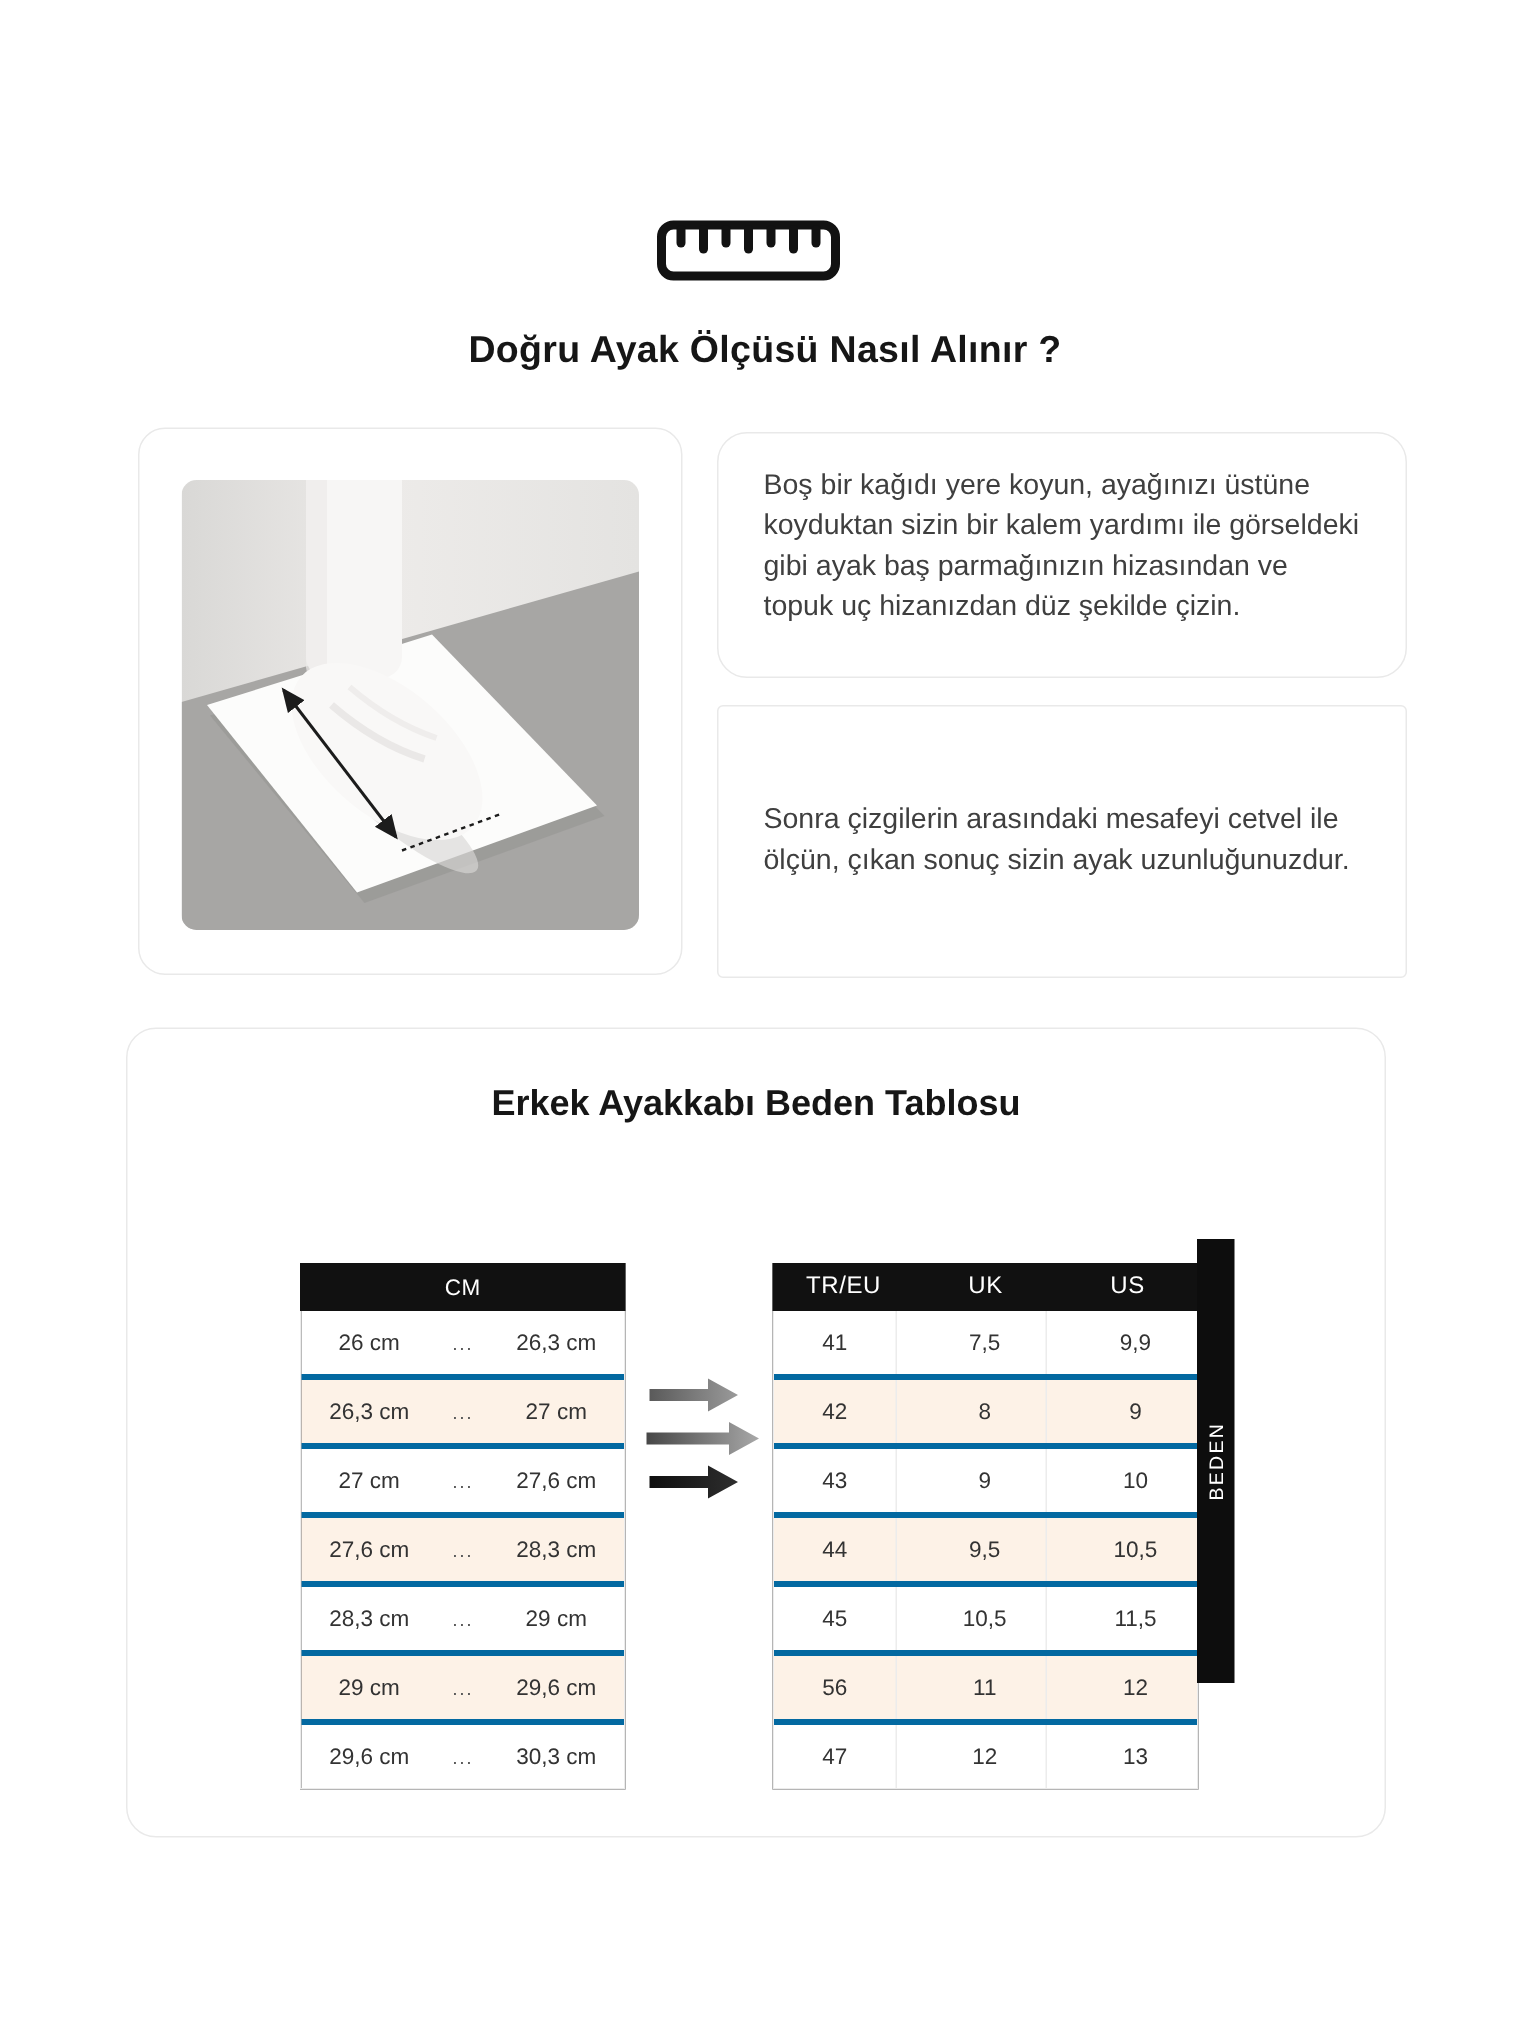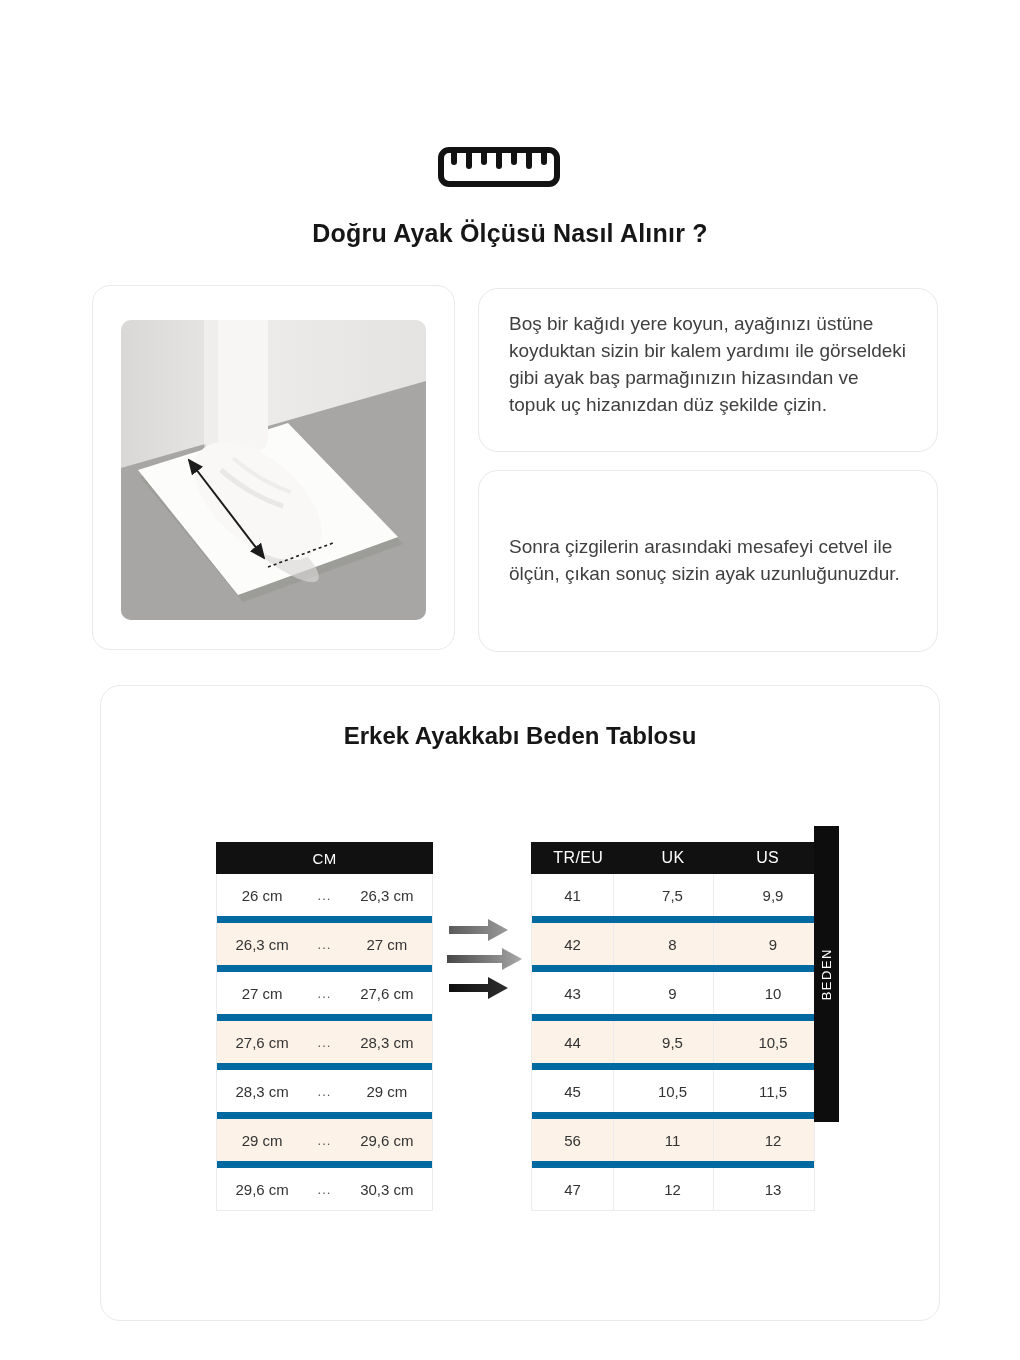--- a/index.html
+++ b/index.html
@@ -19,43 +19,43 @@
   .card{
     position:absolute;background:#fff;border:1px solid #e9e9e9;box-sizing:border-box;
   }
   .photo-card{left:92px;top:285px;width:363px;height:365px;border-radius:18px;}
   .photo{
     position:absolute;left:28px;top:34px;width:305px;height:300px;
     border-radius:10px;overflow:hidden;
   }
   .photo svg{display:block;}
   .info-card-1{left:478px;top:288px;width:460px;height:164px;border-radius:20px;}
-  .info-card-2{left:478px;top:470px;width:460px;height:182px;border-radius:20px;display:flex;align-items:center;}
+  .info-card-2{left:478px;top:470px;width:460px;height:182px;border-radius:4px;display:flex;align-items:center;}
   .info-card p{
     margin:0;padding:22px 30px;font-size:19px;line-height:1.42;color:#3f3f3f;
   }
   .info-card-2 p{padding:0 30px;}
   
-  .table-card{left:100px;top:685px;width:840px;height:636px;border-radius:20px;}
+  .table-card{left:84px;top:685px;width:840px;height:540px;border-radius:20px;}
   .table-title{
     position:absolute;left:0;top:36px;width:100%;margin:0;text-align:center;
     font-size:24px;font-weight:700;color:#161616;
   }
   .tbl{position:absolute;box-sizing:border-box;border:1px solid #ececec;background:#000000;margin-top:48px;}
   .cm-table{left:115px;top:108px;width:217px;}
   .size-table{left:430px;top:108px;width:284px;}
   .tbl-header{
     height:32px;background:#111111;color:#ffffff;display:flex;align-items:center;
     justify-content:center;font-size:15px;letter-spacing:.4px;margin:-1px -1px 0 -1px;
   }
   .tbl-header.three{justify-content:space-between;font-size:16px;}
   .tbl-header.three span{flex:1;text-align:center;}
   .tbl-row{
     display:grid;height:42px;align-items:center;background:#fff;
-    border-bottom:7px solid #0369a1;font-size:15px;color:#333333;
+    border-bottom:4px solid #0369a1;font-size:15px;color:#333333;
   }
   .tbl-row:last-child{border-bottom:none;}
   .tbl-row.alt{background:#fdf2e7;}
   .cm-table .tbl-row{grid-template-columns:42% 16% 42%;}
   .size-table .tbl-row{grid-template-columns:1fr 1fr 1fr;gap:18px;}
   .size-table .cell{height:100%;display:flex;align-items:center;justify-content:center;border-right:1px solid #ececec;}
   .size-table .cell:last-child{border-right:none;}
   .cell{text-align:center;}
   .dots{font-size:13px;color:#555555;letter-spacing:1px;}
   

